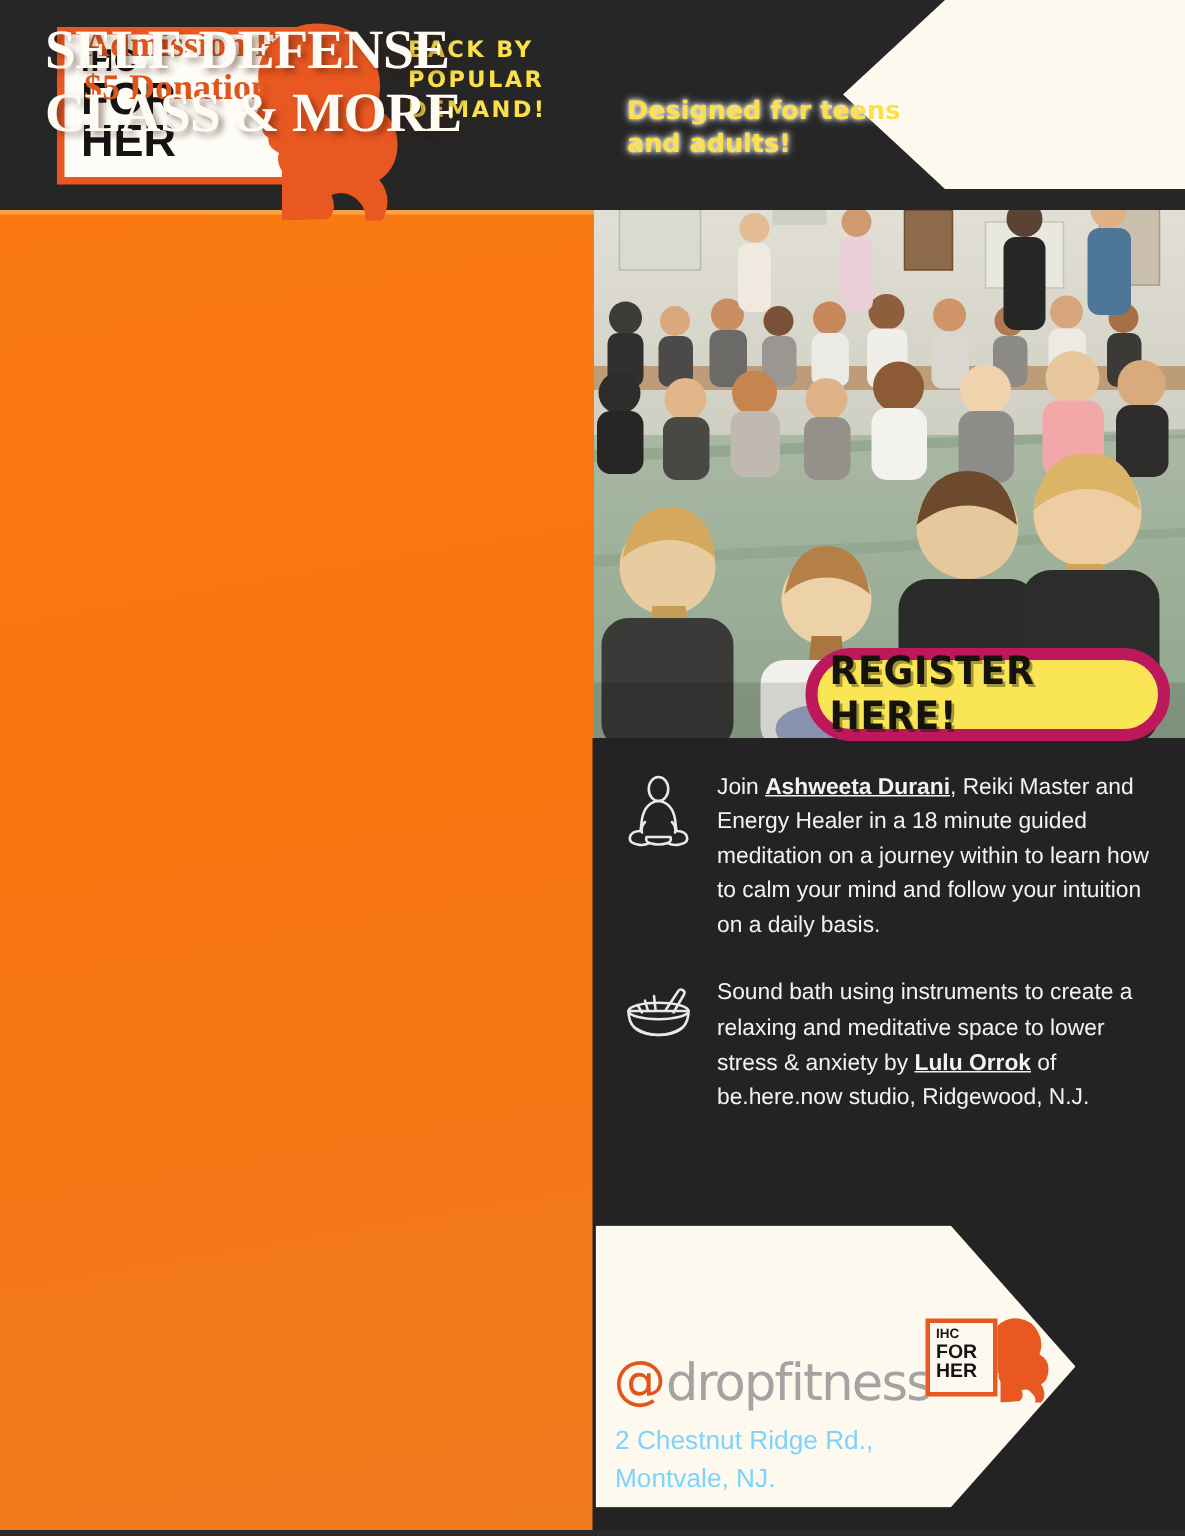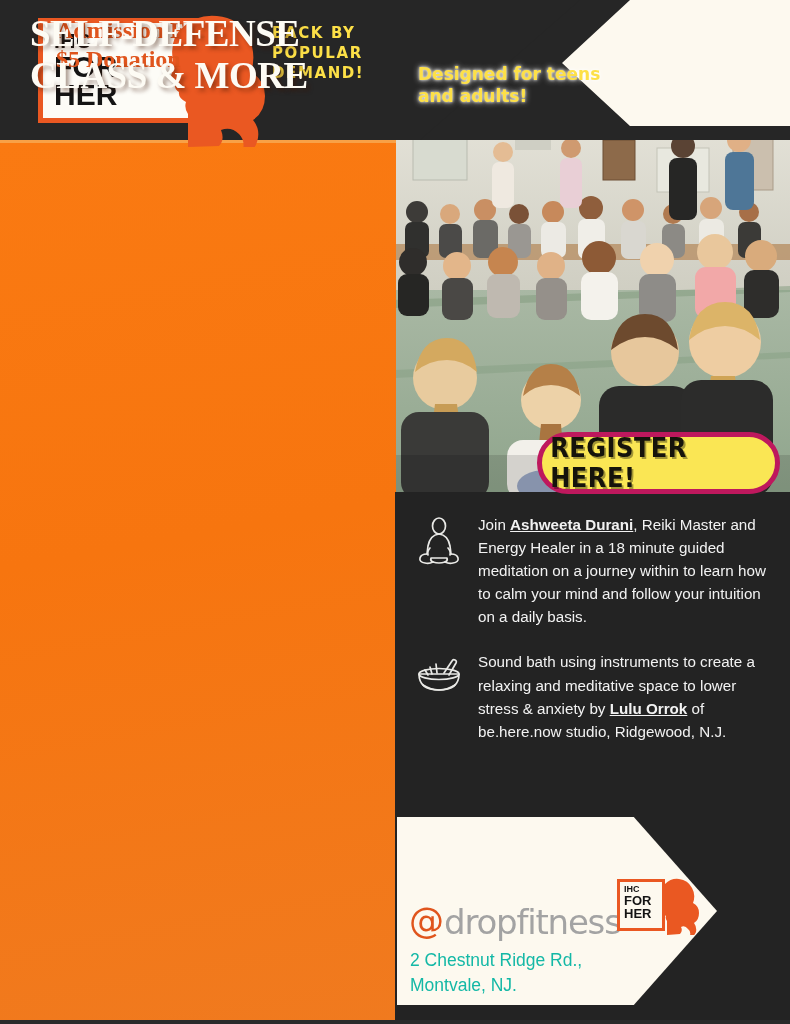--- a/index.html
+++ b/index.html
@@ -210,21 +210,21 @@
     background: #232323;
     z-index: 3;
   }
 
   
   .register {
     position: absolute;
     left: 537px; top: 432px;
     width: 243px; height: 62px;
     background: #fae654;
-    border: 5px solid #be185d;
+    border: 8px solid #be185d;
     border-radius: 34px;
     z-index: 10;
     display: flex;
     align-items: center;
     justify-content: center;
     cursor: pointer;
   }
   .register span {
     color: #15130b;
     font-family: "DejaVu Sans", sans-serif;
@@ -274,21 +274,21 @@
   .brand-word {
     color: #a3a3a3;
     font-size: 34px;
     font-family: "DejaVu Sans", sans-serif;
     letter-spacing: -1.2px;
     line-height: 1;
   }
   .info-addr {
     position: absolute;
     left: 13px; top: 131px;
-    color: #14b8a6;
+    color: #7dd3fc;
     font-size: 17.5px;
     line-height: 1.42;
     z-index: 3;
   }
   .mini-logo {
     position: absolute;
     left: 220px; top: 62px;
     width: 74px; height: 52px;
     z-index: 4;
   }

